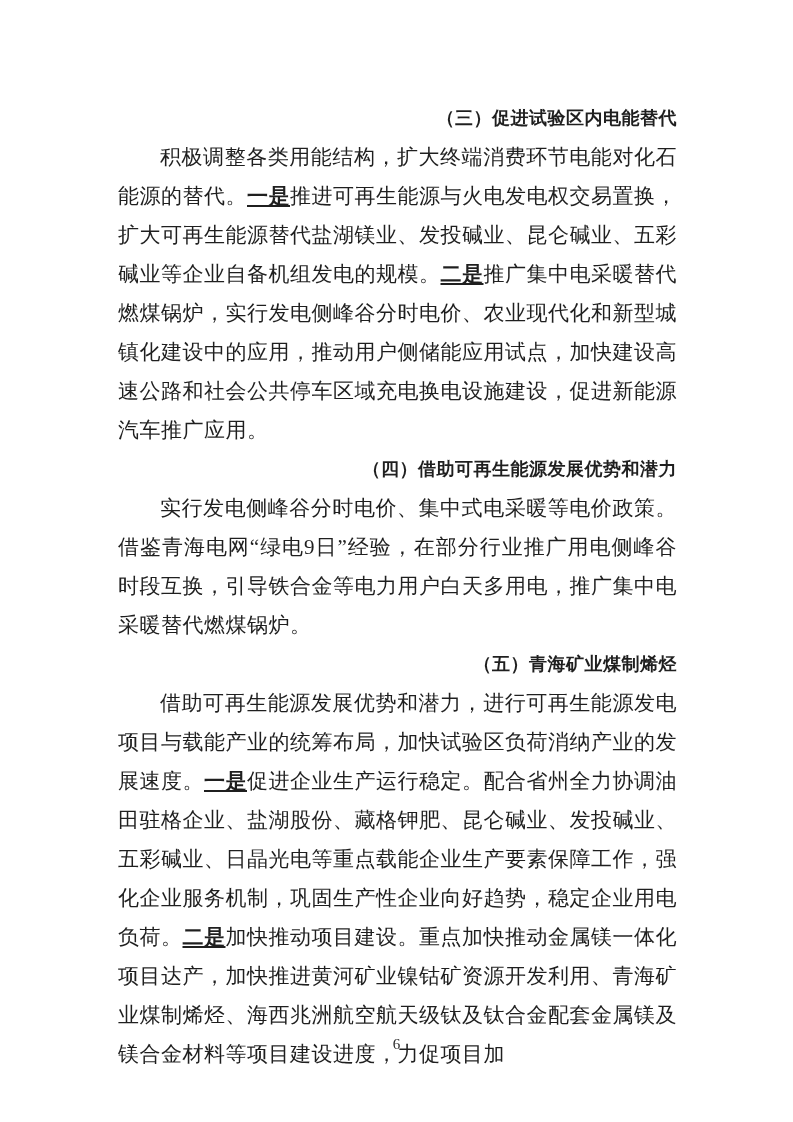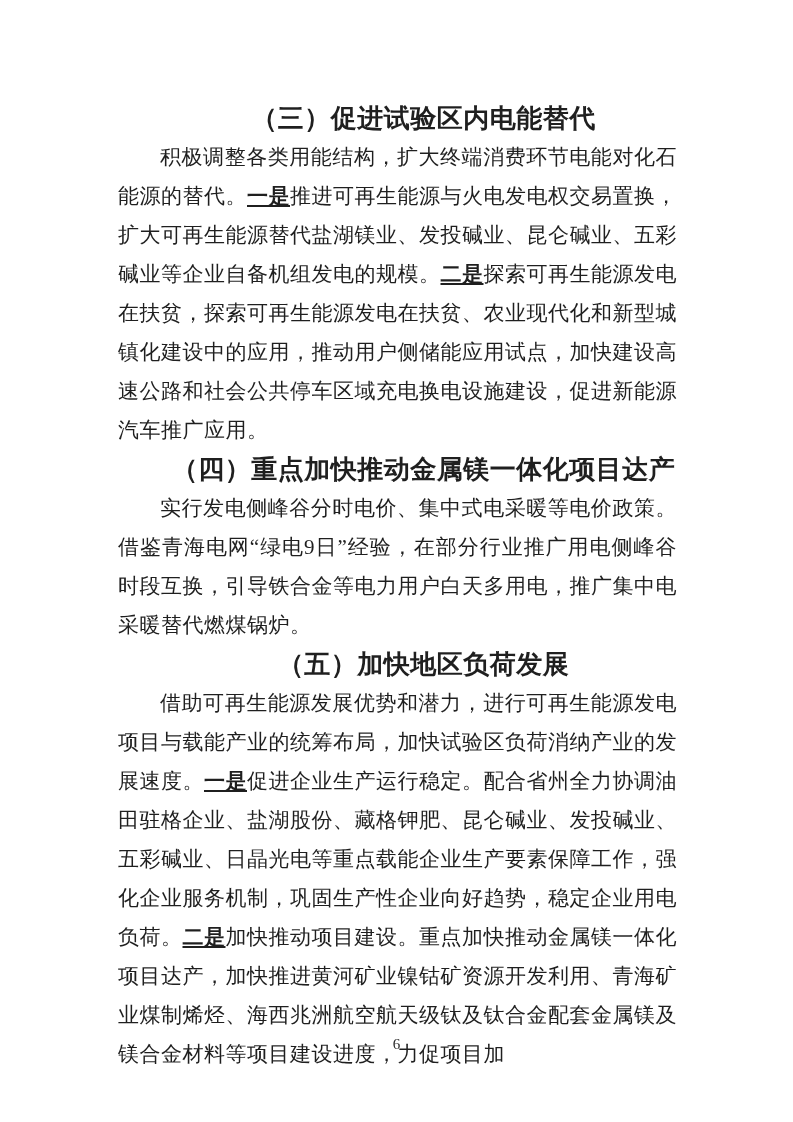--- a/index.html
+++ b/index.html
@@ -22,24 +22,24 @@
     top: 99px;
     width: 559px;
     font-size: 21px;
     line-height: 39px;
     text-align: justify;
     text-justify: inter-ideograph;
     letter-spacing: 0.5px;
   }
   .heading {
     margin: 0;
-    font-size: 26px;
+    font-size: 18px;
     font-weight: bold;
     text-indent: 2em;
-    text-align: center;
+    text-align: right;
   }
   .para {
     margin: 0;
     text-indent: 2em;
   }
   .b {
     font-weight: bold;
     text-decoration: underline;
   }
   .page-number {
@@ -54,24 +54,24 @@
     letter-spacing: 0;
   }
 </style>
 </head>
 <body>
 
 <div class="page">
   <div class="content">
 
     <h2 class="heading">（三）促进试验区内电能替代</h2>
-    <p class="para"><span>积极调整各类用能结构，扩大终端消费环节电能对化石能源的替代。</span><span class="b">一是</span><span>推进可再生能源与火电发电权交易置换，扩大可再生能源替代盐湖镁业、发投碱业、昆仑碱业、五彩碱业等企业自备机组发电的规模。</span><span class="b">二是</span><span>探索可再生能源发电在扶贫，探索可再生能源发电在扶贫、农业现代化和新型城镇化建设中的应用，推动用户侧储能应用试点，加快建设高速公路和社会公共停车区域充电换电设施建设，促进新能源汽车推广应用。</span></p>
+    <p class="para"><span>积极调整各类用能结构，扩大终端消费环节电能对化石能源的替代。</span><span class="b">一是</span><span>推进可再生能源与火电发电权交易置换，扩大可再生能源替代盐湖镁业、发投碱业、昆仑碱业、五彩碱业等企业自备机组发电的规模。</span><span class="b">二是</span><span>推广集中电采暖替代燃煤锅炉，实行发电侧峰谷分时电价、农业现代化和新型城镇化建设中的应用，推动用户侧储能应用试点，加快建设高速公路和社会公共停车区域充电换电设施建设，促进新能源汽车推广应用。</span></p>
 
-    <h2 class="heading">（四）重点加快推动金属镁一体化项目达产</h2>
+    <h2 class="heading">（四）借助可再生能源发展优势和潜力</h2>
     <p class="para"><span>实行发电侧峰谷分时电价、集中式电采暖等电价政策。借鉴青海电网“绿电9日”经验，在部分行业推广用电侧峰谷时段互换，引导铁合金等电力用户白天多用电，推广集中电采暖替代燃煤锅炉。</span></p>
 
-    <h2 class="heading">（五）加快地区负荷发展</h2>
+    <h2 class="heading">（五）青海矿业煤制烯烃</h2>
     <p class="para"><span>借助可再生能源发展优势和潜力，进行可再生能源发电项目与载能产业的统筹布局，加快试验区负荷消纳产业的发展速度。</span><span class="b">一是</span><span>促进企业生产运行稳定。配合省州全力协调油田驻格企业、盐湖股份、藏格钾肥、昆仑碱业、发投碱业、五彩碱业、日晶光电等重点载能企业生产要素保障工作，强化企业服务机制，巩固生产性企业向好趋势，稳定企业用电负荷。</span><span class="b">二是</span><span>加快推动项目建设。重点加快推动金属镁一体化项目达产，加快推进黄河矿业镍钴矿资源开发利用、青海矿业煤制烯烃、海西兆洲航空航天级钛及钛合金配套金属镁及镁合金材料等项目建设进度，力促项目加</span></p>
 
   </div>
 
   <div class="page-number">6</div>
 </div>
 
 </body></html>

